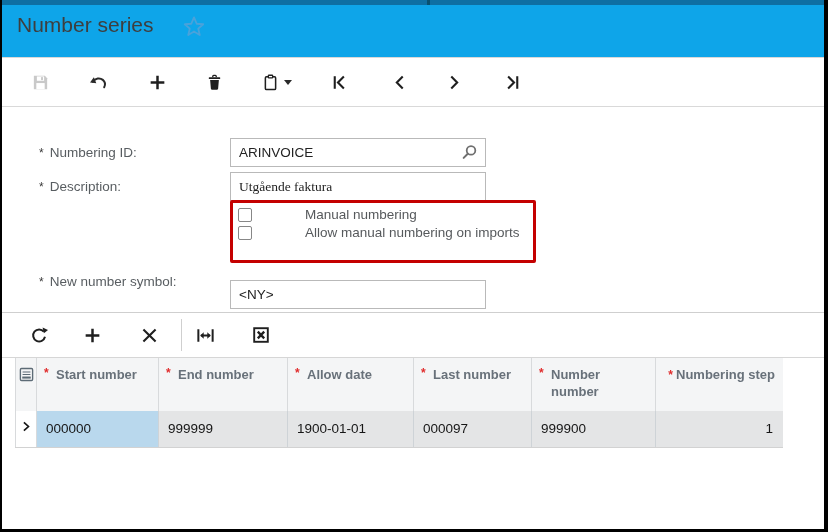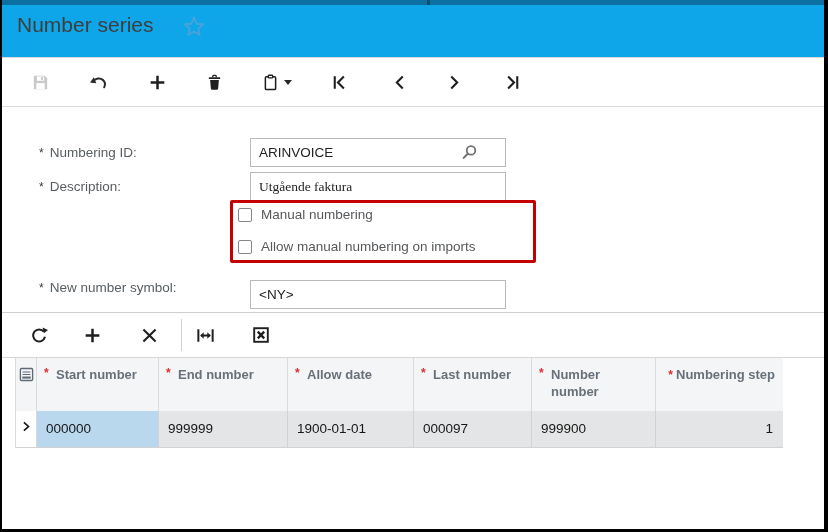--- a/index.html
+++ b/index.html
@@ -18,27 +18,27 @@
   .toolbar{position:absolute;left:0;top:58px;width:100%;height:48px;background:#fff;}
   .tbtn{position:absolute;top:7px;width:40px;height:34px;background:none;border:none;padding:0;
         display:flex;align-items:center;justify-content:center;cursor:pointer;}
   .tbtn svg{display:block;}
   .caret{width:0;height:0;border-left:4.5px solid transparent;border-right:4.5px solid transparent;
          border-top:5.5px solid #2a2a2a;margin-left:4px;}
 
   .form-label{position:absolute;font-size:13.5px;color:#585d61;text-align:center;}
   .req-dark{color:#3a3a3a;margin-right:6px;font-size:12px;}
   .fld{position:absolute;left:228px;width:256px;height:29px;border:1px solid #b9b9b9;background:#fff;
-       font-size:13.5px;color:#232323;padding:0 26px 0 8px;outline:none;margin-left:20px;}
+       font-size:13.5px;color:#232323;padding:0 26px 0 8px;outline:none;}
   .fld.noicon{padding-right:8px;}
   .fld-icon{position:absolute;pointer-events:auto;cursor:pointer;background:none;border:none;padding:0;}
 
   .annotation{position:absolute;left:228px;top:200px;width:306px;height:63px;
               border:3px solid #c40000;border-radius:2px;pointer-events:none;}
-  .cbrow{position:absolute;left:236px;display:flex;align-items:center;}
+  .cbrow{position:absolute;left:236px;display:flex;align-items:center;gap:44px;}
   .cbox{width:14px;height:14px;border:1.6px solid #878787;border-radius:2px;background:#fff;cursor:pointer;}
   .cblabel{margin-left:9px;font-size:13.5px;color:#56595c;}
 
   .gridbar{position:absolute;left:0;top:313px;width:100%;height:44px;background:#fff;}
   .gsep{position:absolute;left:179px;top:6px;width:1px;height:32px;background:#cfcfcf;}
 
   .ghead{position:absolute;left:13px;top:358px;display:flex;height:53px;background:#f4f5f6;}
   .hcell{position:relative;border-right:1px solid #d8dadc;font-size:13px;font-weight:bold;color:#68717a;
          line-height:1.32;padding:8px 6px 0 19px;}
   .hcell:first-child{border-left:1px solid #d8dadc;padding:0;display:flex;align-items:flex-start;justify-content:center;}
@@ -162,27 +162,27 @@
 
   <div class="form-label" style="left:37px;top:179px">
     <span class="req-dark">*</span><span>Description:</span>
   </div>
   <input class="fld noicon" style="top: 172px; font-family: Liberation Serif, serif;" value="Utgående faktura">
 
   <div class="cbrow" style="top:207px">
     <span class="cbox"></span>
     <span class="cblabel">Manual numbering</span>
   </div>
-  <div class="cbrow" style="top:239px">
+  <div class="cbrow" style="top:225px">
     <span class="cbox"></span>
     <span class="cblabel">Allow manual numbering on imports</span>
   </div>
   <div class="annotation"></div>
 
-  <div class="form-label" style="left:37px;top:280px">
+  <div class="form-label" style="left:37px;top:274px">
     <span class="req-dark">*</span><span>New number symbol:</span>
   </div>
   <input class="fld noicon" style="top: 280px;" value="&lt;NY&gt;">
 
   <div class="hr" style="top:312px;border-top-color:#cfcfcf"></div>
 
   <div class="gridbar">
     <button class="tbtn" style="left:17px;top:5px">
       <span>
           <svg width="20" height="20" viewBox="0 0 20 20">

